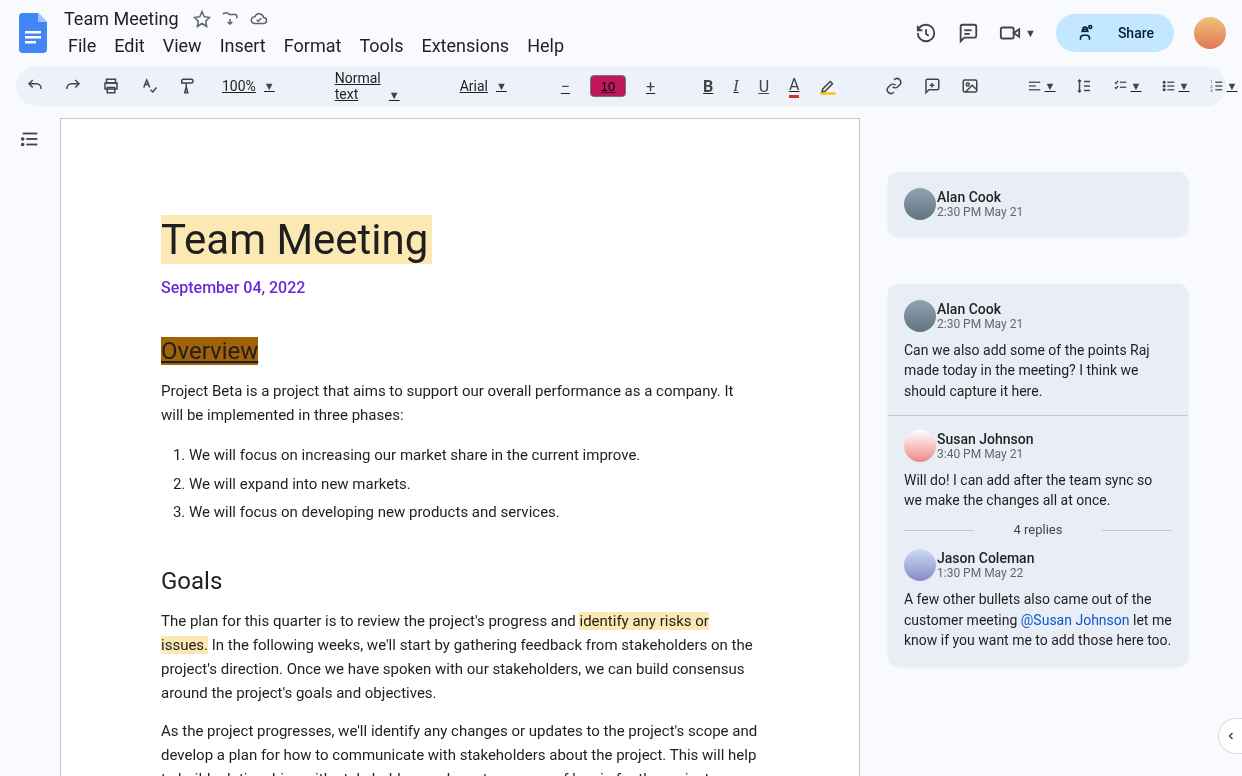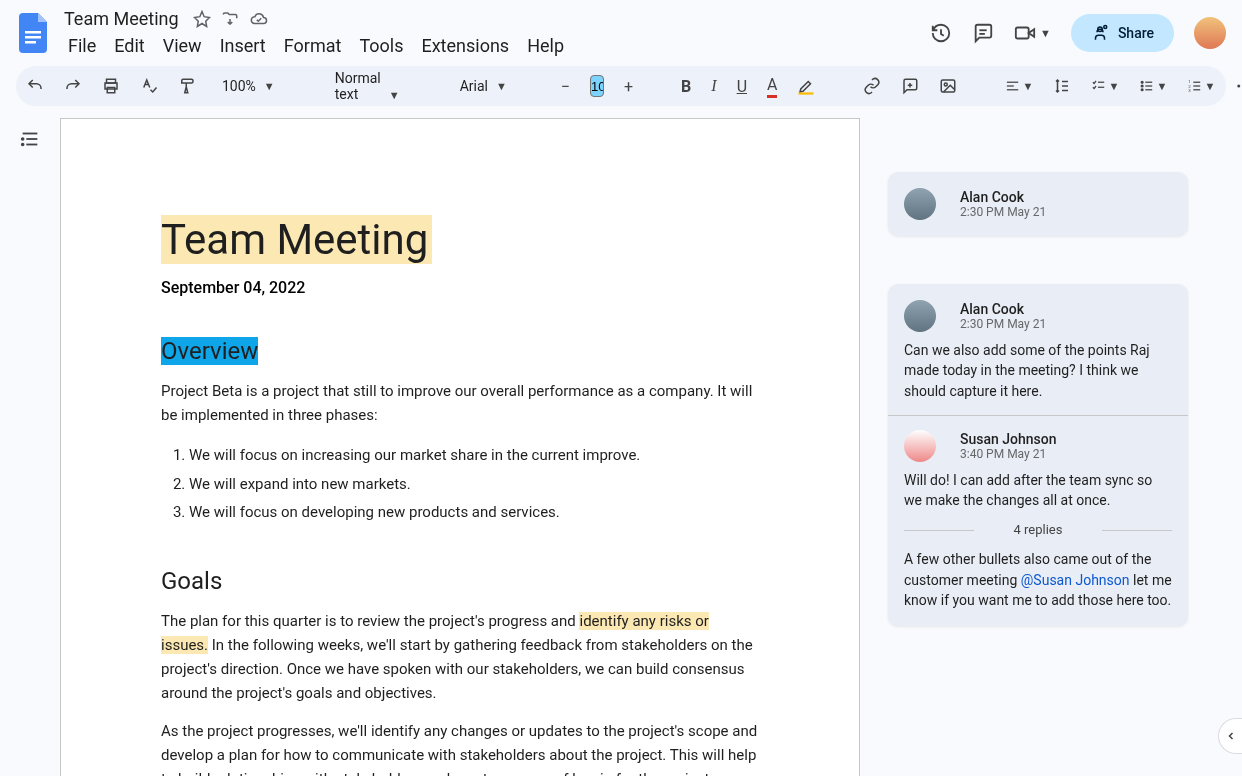--- a/index.html
+++ b/index.html
@@ -42,54 +42,55 @@
   display:flex;
   align-items:center;
   gap:20px;
 }
 .hdr-icon { color:#444; display:flex; align-items:center; cursor:pointer;}
 .meet-btn { display:flex; align-items:center; gap:4px; color:#444;}
 .share-btn {
   background:#c2e7ff;
   border-radius:40px;
   padding:10px 20px;
-  display:flex; align-items:center; gap:9px;
+  display:flex; align-items:center; gap:24px;
   color:#001d35;
   font-weight:500;
   font-size:14px;
   cursor:pointer;
 }
 .avatar {
   width:32px;height:32px;border-radius:50%;
   background: linear-gradient(#f0c27b,#e07856);
   overflow:hidden;
 }
 .toolbar {
   margin: 8px 16px 0 16px;
   background:#edf2fa;
   border-radius:30px;
   height: 40px;
   display:flex;
   align-items:center;
   padding: 0 10px;
   gap:20px;
+  text-decoration:underline;
 }
 .tb-btn {
   width:28px;height:28px;
   display:flex;align-items:center;justify-content:center;
   color:#444;
   cursor:pointer;
   border-radius:4px;
 }
 .tb-sep { width:1px;height:22px;background:#c7c7c7;margin:0 4px;}
 .tb-text { font-size:14px;color:#1f1f1f;padding:0 6px;cursor:pointer;display:flex;align-items:center;gap:8px;}
 .tb-input {
-  width:14px;height:22px;
+  width:36px;height:22px;
   border:1px solid #747775;
-  background:#7dd3fc;
+  background:#be185d;
   font-size:13px;text-align:center;
   border-radius:4px;
 }
 .tb-right { margin-left:auto; display:flex; align-items:center; gap:4px;}
 .pencil-pill{
   display:flex;align-items:center;gap:6px;
   padding:4px 10px;border-radius:4px;color:#444;
 }
 .collapse-btn{width:28px;height:28px;display:flex;align-items:center;justify-content:center;color:#444;cursor:pointer;}
 
@@ -115,31 +116,31 @@
   padding: 96px 100px;
 }
 .doc-h1 {
   font-size:42px;
   font-weight:400;
   display:inline;
   background:#fce8b2;
   padding:0 4px 0 0;
 }
 .doc-date {
-  color:#000000;
+  color:#6d28d9;
   font-size:16px;
   margin-top:14px;
   font-weight:500;
 }
 .doc-h2 {
   font-size:24px;
   margin-top:40px;
   font-weight:400;
 }
-.hl { background:#0ea5e9; }
+.hl { background:#a16207;text-decoration:underline; }
 .doc-p {
   font-size:15px;
   line-height:1.6;
   margin-top:14px;
   color:#1f1f1f;
 }
 .doc-ol {
   list-style:decimal;
   margin:14px 0 0 28px;
   font-size:15px;
@@ -155,21 +156,21 @@
   flex-direction:column;
   gap:48px;
 }
 .comment-card {
   background:#e9eef6;
   border-radius:10px;
   padding:16px;
   font-size:14px;
   box-shadow:0 1px 3px rgba(0,0,0,0.08);
 }
-.c-head{display:flex;gap:24px;align-items:center;}
+.c-head{display:flex;gap:1px;align-items:center;}
 .c-avatar{width:32px;height:32px;border-radius:50%;background:#b0b0b0;flex:0 0 auto;}
 .c-avatar.a1{background:linear-gradient(#8fa3b0,#5f7380);}
 .c-avatar.a2{background:linear-gradient(#fff,#e88);}
 .c-avatar.a3{background:linear-gradient(#cde,#88c);}
 .c-name{font-weight:500;color:#1f1f1f;}
 .c-ts{font-size:12px;color:#444c;}
 .c-body{margin-top:8px;line-height:1.45;color:#1f1f1f;}
 .mention{color:#0b57d0;}
 .c-divider{height:1px;background:#c7c7c7;margin:14px -16px;}
 .c-replies{
@@ -435,21 +436,21 @@
           <line x1="8" y1="12" x2="20" y2="12"></line>
           <circle cx="4" cy="18" r="1" fill="#444"></circle>
           <line x1="8" y1="18" x2="20" y2="18"></line>
         </svg></span>
   </div>
 
   <div class="page">
     <span class="doc-h1">Team Meeting</span>
     <div class="doc-date">September 04, 2022</div>
     <h2 class="doc-h2"><span class="hl">Overview</span></h2>
-    <p class="doc-p">Project Beta is a project that still to improve our overall performance as a company. It will be implemented in three phases:</p>
+    <p class="doc-p">Project Beta is a project that aims to support our overall performance as a company. It will be implemented in three phases:</p>
     <ol class="doc-ol">
       <li>We will focus on increasing our market share in the current improve.</li>
       <li>We will expand into new markets.</li>
       <li>We will focus on developing new products and services.</li>
     </ol>
     <h2 class="doc-h2">Goals</h2>
     <p class="doc-p">
       <span>The plan for this quarter is to review the project's progress and </span><span class="hl2">identify any risks or issues.</span><span> In the following weeks, we'll start by gathering feedback from stakeholders on the project's direction. Once we have spoken with our stakeholders, we can build consensus around the project's goals and objectives.</span>
     </p>
     <p class="doc-p">As the project progresses, we'll identify any changes or updates to the project's scope and develop a plan for how to communicate with stakeholders about the project. This will help to build relationships with stakeholders and create a sense of buy-in for the project.</p>
@@ -478,20 +479,27 @@
       <div class="c-divider"></div>
       <div class="c-head">
         <div class="c-avatar a2"></div>
         <div>
           <div class="c-name">Susan Johnson</div>
           <div class="c-ts">3:40 PM May 21</div>
         </div>
       </div>
       <div class="c-body">Will do! I can add after the team sync so we make the changes all at once.</div>
       <div class="c-replies">4 replies</div>
+      <div class="c-head">
+        <div class="c-avatar a3"></div>
+        <div>
+          <div class="c-name">Jason Coleman</div>
+          <div class="c-ts">1:30 PM May 22</div>
+        </div>
+      </div>
       <div class="c-body">
         <span>A few other bullets also came out of the customer meeting </span><span class="mention">@Susan Johnson</span><span> let me know if you want me to add those here too.</span>
       </div>
     </div>
   </div>
 </div>
 
 <div class="side-toggle">
   <svg width="12" height="12" viewBox="0 0 24 24" fill="none" stroke="#444" stroke-width="3">
       <path d="M15 6l-6 6 6 6"></path>

